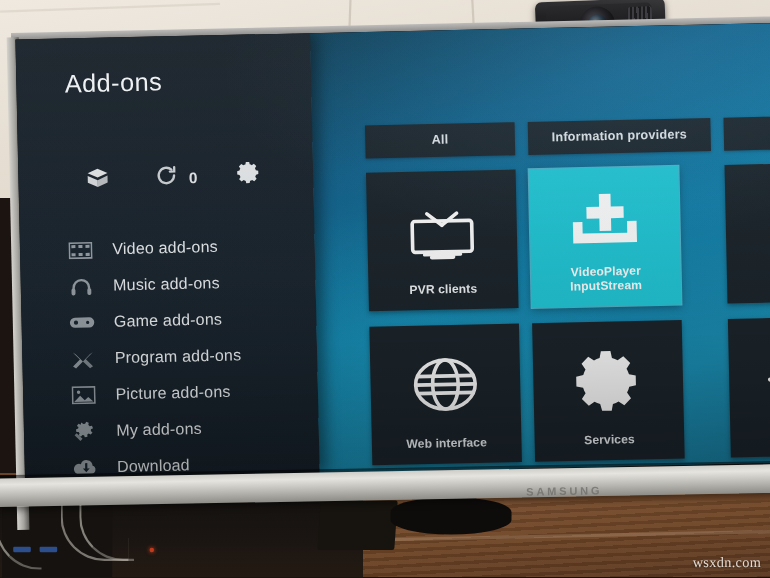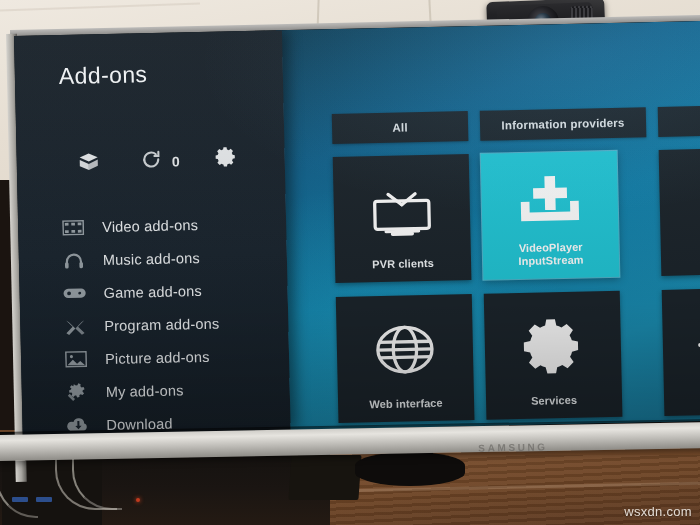--- a/index.html
+++ b/index.html
@@ -114,21 +114,21 @@
   .tile.sel{background:#22c8d8;box-shadow:0 0 0 1px rgba(140,240,255,.55),0 2px 8px rgba(0,0,0,.35);}
   .tile .tart{flex:1;display:flex;align-items:center;justify-content:center;width:100%;padding-top:6px;}
   .tile .tlabel{width:100%;text-align:center;color:#f0f4f6;font-size:11px;font-weight:bold;line-height:13px;
         padding-bottom:11px;letter-spacing:.1px;}
   .tile.sel .tlabel{color:#ffffff;}
   .r0{top:128px;} .r1{top:268px;}
   .c0{left:316px;} .c1{left:464px;} .c2{left:642px;}
 
   svg{display:block;}
   .wm{position:absolute;right:8px;bottom:6px;color:#efe9e2;opacity:.92;font-size:13px;
-      font-family:Liberation Sans, sans-serif;letter-spacing:.3px;text-shadow:0 1px 2px rgba(0,0,0,.6);z-index:60;}
+      font-family:Liberation Serif, serif;letter-spacing:.3px;text-shadow:0 1px 2px rgba(0,0,0,.6);z-index:60;}
 </style>
 </head>
 <body>
 
 <div id="photo">
 
   <div class="wall"></div>
   <div class="wall-seam v1"></div>
   <div class="wall-seam v2"></div>
   <div class="wall-seam h1"></div>

